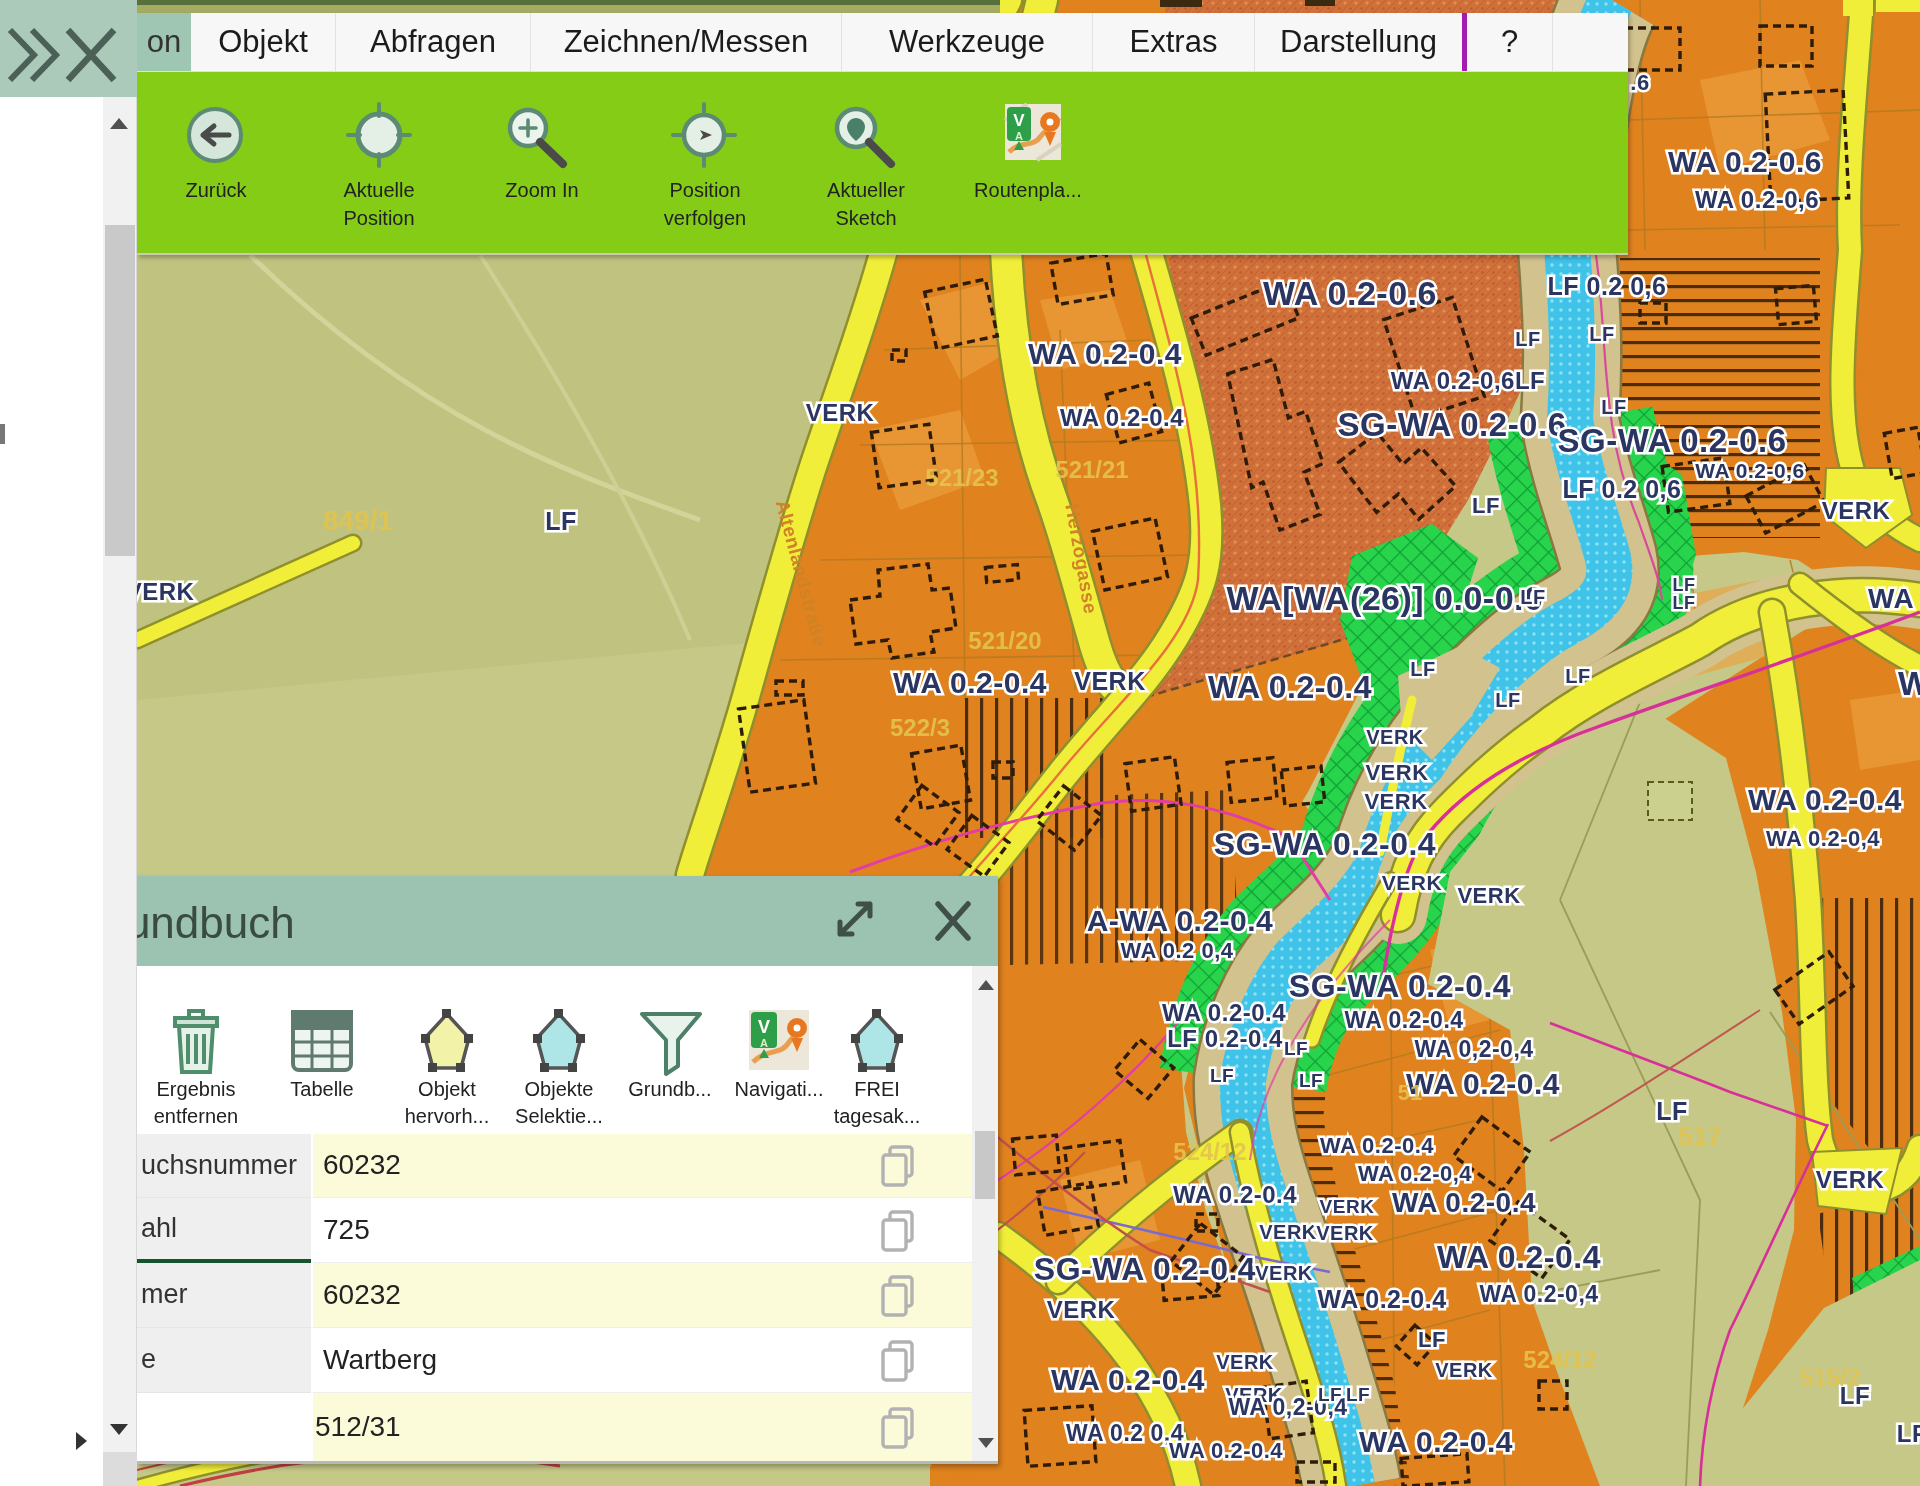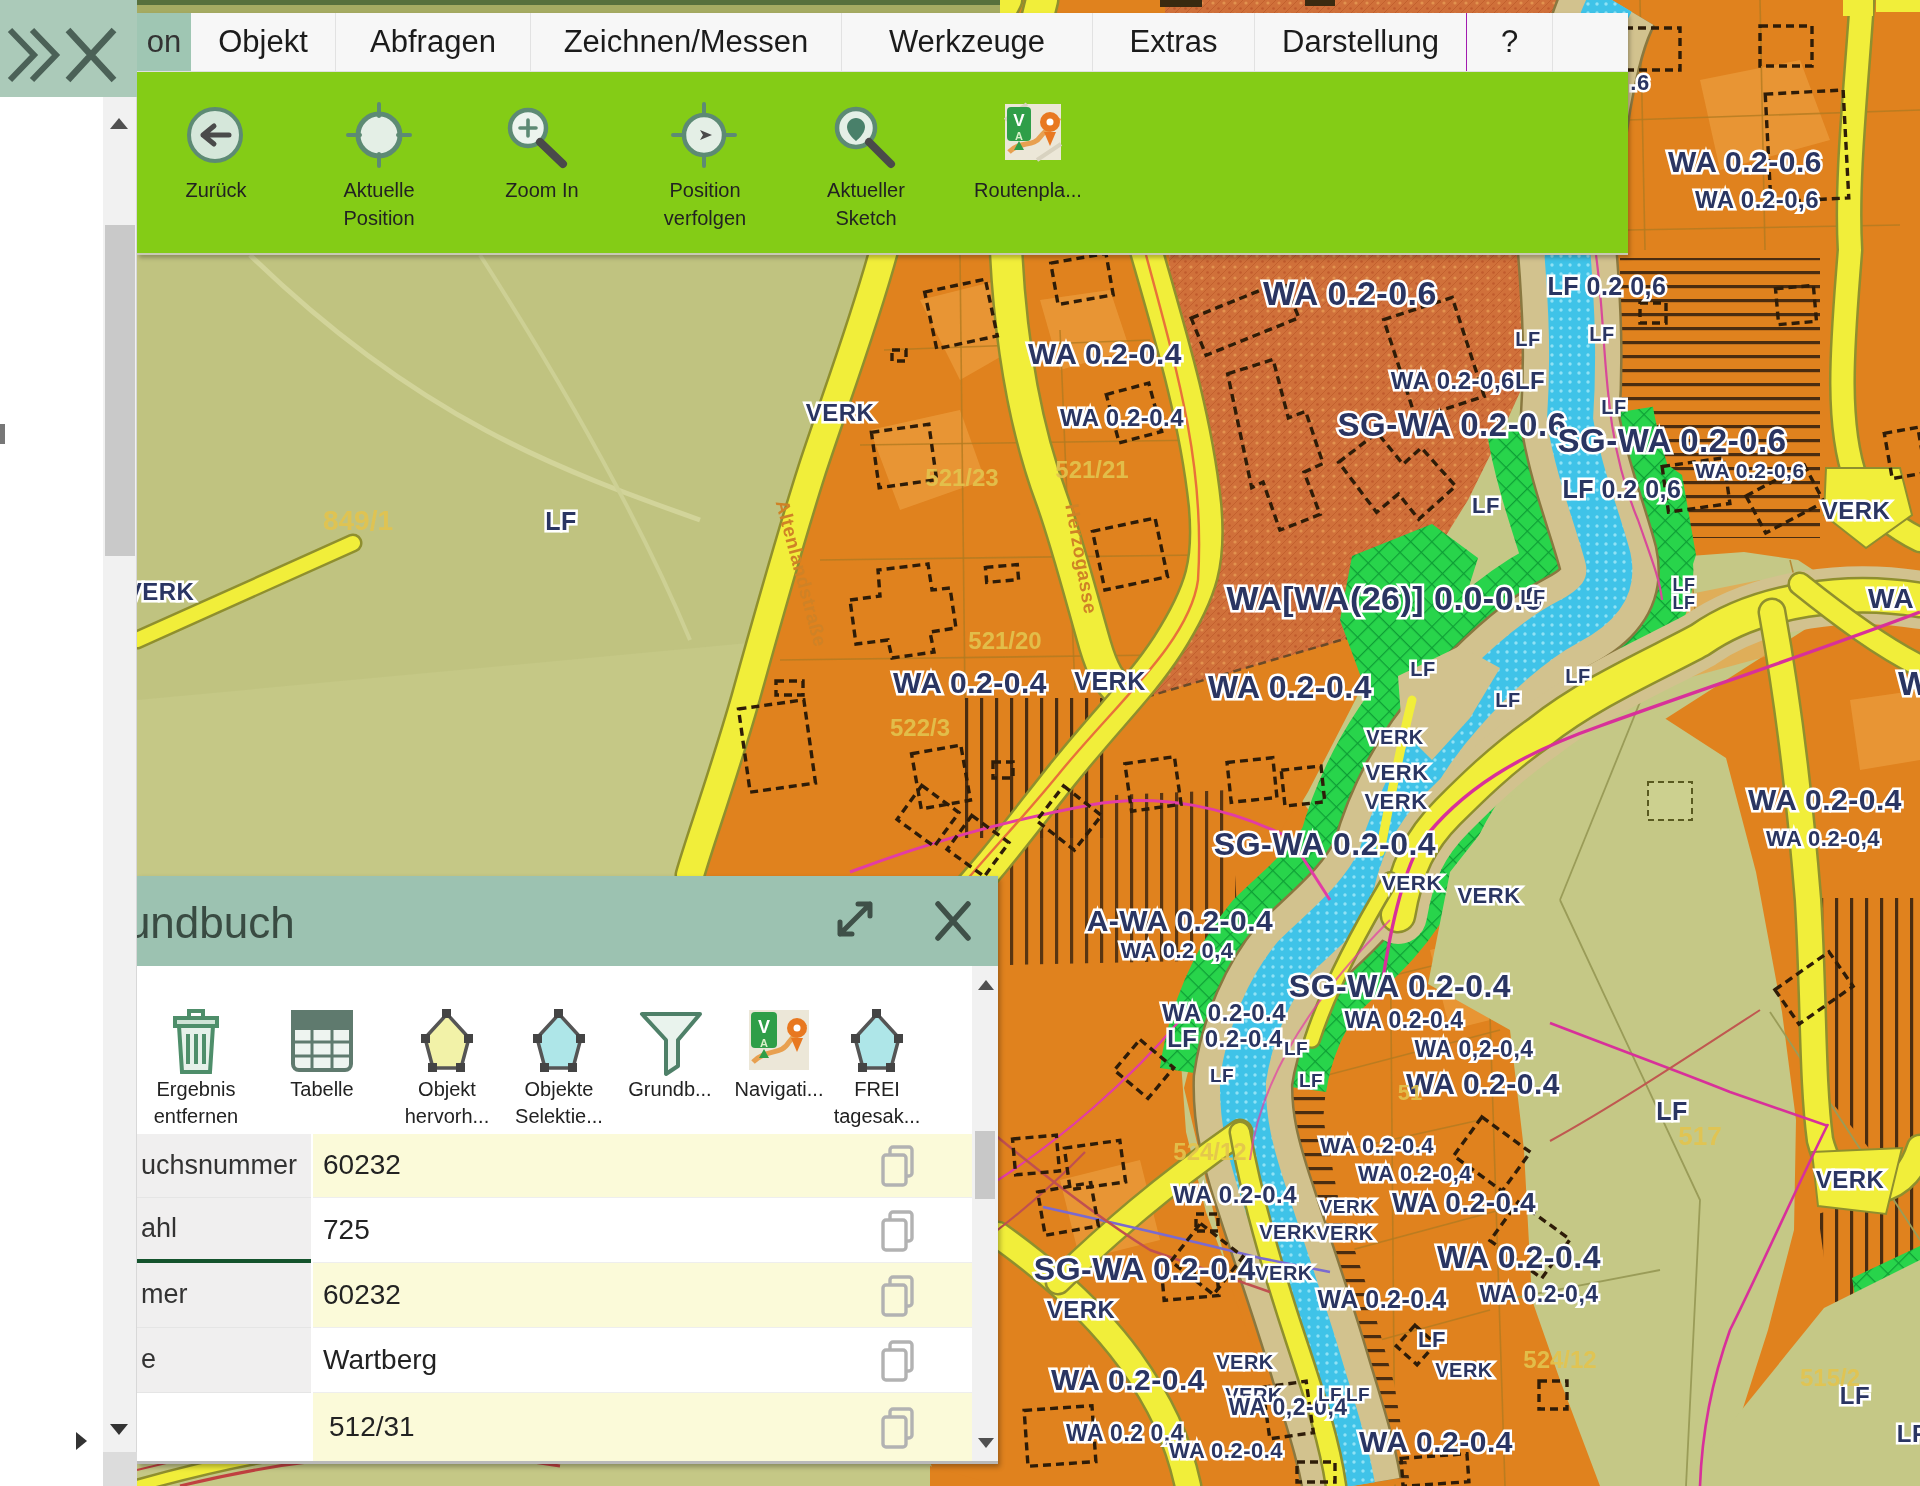--- a/index.html
+++ b/index.html
@@ -280,21 +280,21 @@
       <rect x="1160" y="0" width="42" height="7" fill="#3a2a10"></rect>
       <rect x="1305" y="0" width="30" height="6" fill="#3a2a10"></rect>
     </svg>
 <div style="position:absolute;left:137px;top:13px;width:1491px;height:242px;background:#84cc16;box-shadow:2px 3px 4px rgba(0,0,0,0.25)">
       <div style="position:absolute;left:0;top:0;width:54px;height:58px;background:#9fc6b3;color:#333;font-size:31px;display:flex;align-items:center;justify-content:center;font-family:'Liberation Sans',sans-serif">on</div>
       <div style="position:absolute;left:54px;top:0;width:145px;height:58px;background:#f7f7f7;border-right:1px solid #e2e2e2;color:#1b1b1b;font-size:31px;display:flex;align-items:center;justify-content:center;font-family:'Liberation Sans',sans-serif">Objekt</div>
       <div style="position:absolute;left:199px;top:0;width:195px;height:58px;background:#f7f7f7;border-right:1px solid #e2e2e2;color:#1b1b1b;font-size:31px;display:flex;align-items:center;justify-content:center;font-family:'Liberation Sans',sans-serif">Abfragen</div>
       <div style="position:absolute;left:705px;top:0;width:251px;height:58px;background:#f7f7f7;border-right:1px solid #e2e2e2;color:#1b1b1b;font-size:31px;display:flex;align-items:center;justify-content:center;font-family:'Liberation Sans',sans-serif">Werkzeuge</div>
       <div style="position:absolute;left:394px;top:0;width:311px;height:58px;background:#f7f7f7;border-right:1px solid #e2e2e2;color:#1b1b1b;font-size:31px;display:flex;align-items:center;justify-content:center;font-family:'Liberation Sans',sans-serif">Zeichnen/Messen</div>
       <div style="position:absolute;left:956px;top:0;width:162px;height:58px;background:#f7f7f7;border-right:1px solid #e2e2e2;color:#1b1b1b;font-size:31px;display:flex;align-items:center;justify-content:center;font-family:'Liberation Sans',sans-serif">Extras</div>
-      <div style="position:absolute;left:1118px;top:0;width:212px;height:58px;background:#f7f7f7;border-right:1px solid #a21caf;color:#1b1b1b;font-size:31px;display:flex;align-items:center;justify-content:center;font-family:'Liberation Sans',sans-serif">Darstellung</div>
+      <div style="position:absolute;left:1118px;top:0;width:212px;height:58px;background:#f7f7f7;border-right:5px solid #a21caf;color:#1b1b1b;font-size:31px;display:flex;align-items:center;justify-content:center;font-family:'Liberation Sans',sans-serif">Darstellung</div>
       <div style="position:absolute;left:1330px;top:0;width:86px;height:58px;background:#f7f7f7;border-right:1px solid #e2e2e2;color:#1b1b1b;font-size:31px;display:flex;align-items:center;justify-content:center;font-family:'Liberation Sans',sans-serif">?</div>
       <div style="position:absolute;left:1416px;top:0;width:75px;height:58px;background:#f7f7f7"></div>
       <div style="position:absolute;left:0;top:58px;width:1491px;height:1px;background:#e0e0e0"></div>
       <div style="position:absolute;left:0;top:240px;width:1491px;height:2px;background:#c9c9b4"></div>
       <svg width="1491" height="184" viewBox="0 0 1491 184" xmlns="http://www.w3.org/2000/svg" style="position:absolute;left:0;top:58px" font-family="Liberation Sans, sans-serif">
 
 <circle cx="78" cy="64" r="26" fill="#d5e7da" stroke="#5d8a74" stroke-width="4"></circle>
 <path d="M92 64 H66 M66 64 l11 -9 M66 64 l11 9" stroke="#4a4a4a" stroke-width="5" fill="none" stroke-linecap="round" stroke-linejoin="round"></path>
 <text x="79" y="126" font-size="20" fill="#222" text-anchor="middle">Zurück</text>
 
@@ -432,21 +432,21 @@
       <svg width="50" height="50" viewBox="0 0 50 50" style="position:absolute;left:737px;top:394.5px" xmlns="http://www.w3.org/2000/svg">
 <rect x="9" y="14" width="23" height="30" rx="3" fill="none" stroke="#b2b2b2" stroke-width="3.4"></rect>
 <path d="M16 14 V9 a3 3 0 0 1 3 -3 h16 a3 3 0 0 1 3 3 v23 a3 3 0 0 1 -3 3 h-3" fill="none" stroke="#b2b2b2" stroke-width="3.4"></path>
 </svg>
       <div style="position:absolute;left:0;top:452px;width:174px;height:65px;background:#f0efef;border-bottom:1px solid #e5e5e5;color:#333;font-size:27px;font-family:'Liberation Sans',sans-serif;display:flex;align-items:center;padding-left:4px">e</div>
       <div style="position:absolute;left:176px;top:452px;width:662px;height:65px;background:#ffffff;border-bottom:1px solid #eee;color:#222;font-size:28px;font-family:'Liberation Sans',sans-serif;display:flex;align-items:center;padding-left:10px">Wartberg</div>
       <svg width="50" height="50" viewBox="0 0 50 50" style="position:absolute;left:737px;top:459.5px" xmlns="http://www.w3.org/2000/svg">
 <rect x="9" y="14" width="23" height="30" rx="3" fill="none" stroke="#b2b2b2" stroke-width="3.4"></rect>
 <path d="M16 14 V9 a3 3 0 0 1 3 -3 h16 a3 3 0 0 1 3 3 v23 a3 3 0 0 1 -3 3 h-3" fill="none" stroke="#b2b2b2" stroke-width="3.4"></path>
 </svg>
-      <div style="position:absolute;left:176px;top:517px;width:662px;height:69px;background:#fbfad9;border-bottom:1px solid #eee;color:#222;font-size:28px;font-family:'Liberation Sans',sans-serif;display:flex;align-items:center;padding-left:16px">512/31</div>
+      <div style="position:absolute;left:176px;top:517px;width:662px;height:69px;background:#fbfad9;border-bottom:1px solid #eee;color:#222;font-size:28px;font-family:'Liberation Sans',sans-serif;display:flex;align-items:center;padding-left:2px">512/31</div>
       <svg width="50" height="50" viewBox="0 0 50 50" style="position:absolute;left:737px;top:526.5px" xmlns="http://www.w3.org/2000/svg">
 <rect x="9" y="14" width="23" height="30" rx="3" fill="none" stroke="#b2b2b2" stroke-width="3.4"></rect>
 <path d="M16 14 V9 a3 3 0 0 1 3 -3 h16 a3 3 0 0 1 3 3 v23 a3 3 0 0 1 -3 3 h-3" fill="none" stroke="#b2b2b2" stroke-width="3.4"></path>
 </svg>
       <div style="position:absolute;left:835px;top:90px;width:26px;height:498px;background:#f1f1f1"></div>
       <div style="position:absolute;left:838px;top:255px;width:20px;height:68px;background:#c8c8c8"></div>
       <div style="position:absolute;left:841px;top:104px;width:0;height:0;border-left:8px solid transparent;border-right:8px solid transparent;border-bottom:10px solid #505050"></div>
       <div style="position:absolute;left:841px;top:562px;width:0;height:0;border-left:8px solid transparent;border-right:8px solid transparent;border-top:10px solid #505050"></div>
       <div style="position:absolute;left:0;top:585px;width:861px;height:3px;background:#b9b9b9"></div>
     </div>

